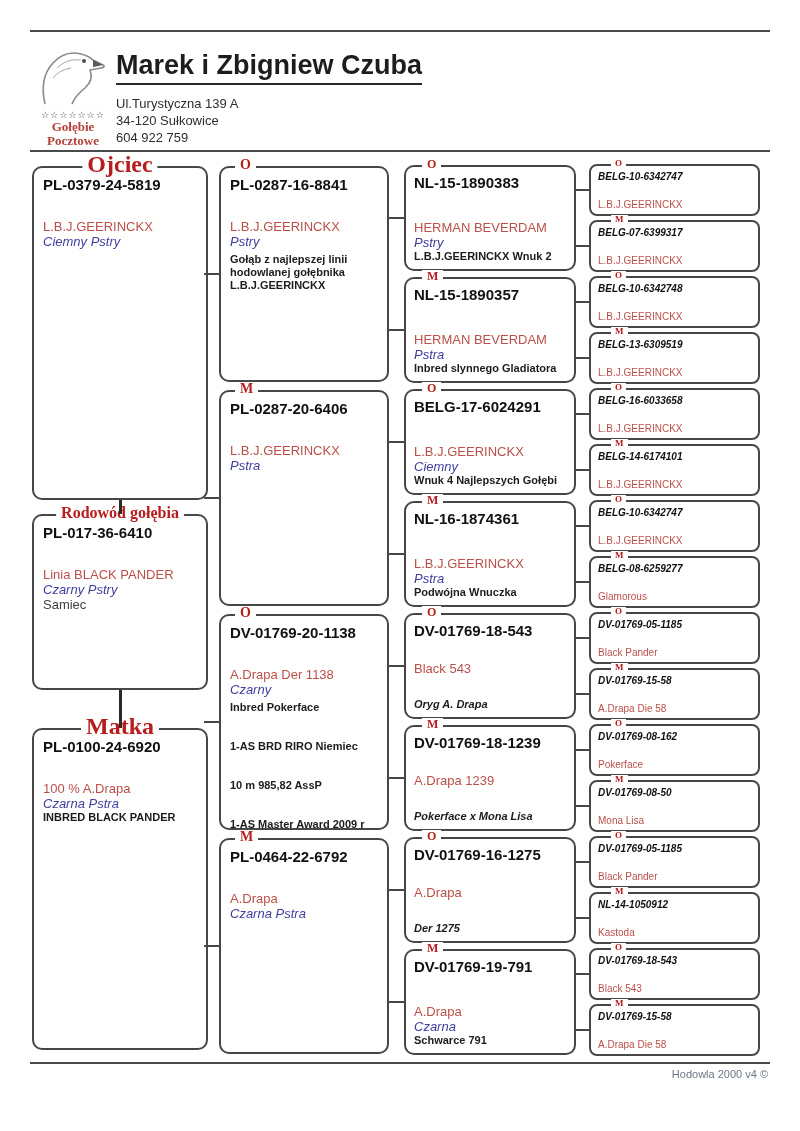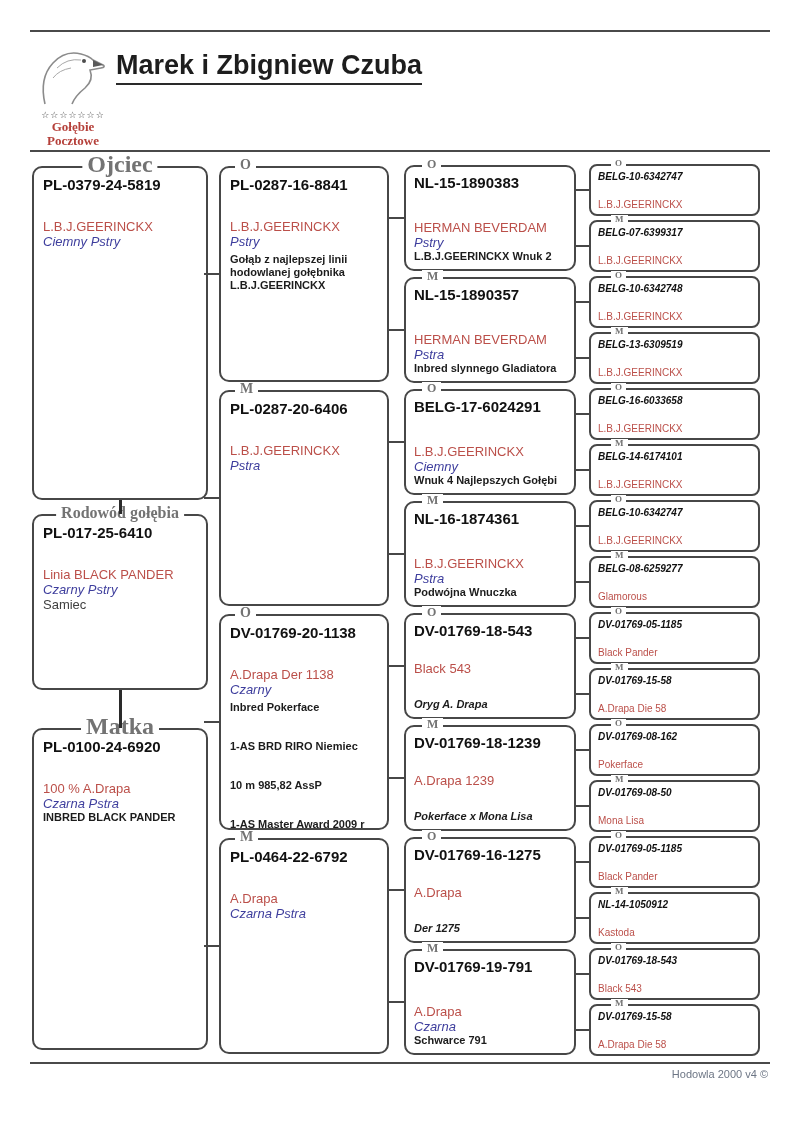--- a/index.html
+++ b/index.html
@@ -15,21 +15,21 @@
          border-bottom:2px solid #2a2a2a;padding-bottom:2px;letter-spacing:0;}
   .addr{position:absolute;left:116px;top:95px;font-size:13px;line-height:17px;color:#2e2e2e;}
   
   .box{position:absolute;background:#fff;border:2px solid #474747;border-radius:10px;
        box-sizing:border-box;display:flex;flex-direction:column;padding:8px 9px 7px 9px;}
   .col1{left:32px;width:176px;}
   .col2{left:219px;width:170px;}
   .col3{left:404px;width:172px;height:106px;padding:7px 8px 6px 8px;}
   .col4{left:589px;width:171px;height:52px;border-radius:8px;padding:5px 7px 4px 7px;}
   .legend{position:absolute;background:#fff;font-family:"Liberation Serif",serif;
-          font-weight:bold;color:#737373;padding:0 5px;white-space:nowrap;}
+          font-weight:bold;color:#b91c1c;padding:0 5px;white-space:nowrap;}
   .lg-big{top:-16px;left:50%;transform:translateX(-50%);font-size:24px;line-height:24px;}
   .lg-mid{top:-11px;left:50%;transform:translateX(-50%);font-size:16px;line-height:16px;}
   .lg-om2{top:-10px;left:14px;font-size:14px;line-height:14px;}
   .lg-om3{top:-9px;left:16px;font-size:12px;line-height:12px;}
   .lg-om4{top:-7px;left:20px;font-size:9px;line-height:9px;padding:0 4px;}
   .ring{font-weight:bold;font-size:15px;letter-spacing:0;color:#111;}
   .col4 .ring{font-size:10px;font-style:italic;}
   .red{color:#bb4f49;font-size:13px;line-height:15px;}
   .blue{color:#3e3e9d;font-size:13px;line-height:15px;font-style:italic;}
   .plain{color:#404040;font-size:13px;line-height:15px;}
@@ -58,31 +58,36 @@
       <path d="M8 56 Q2 30 16 15 Q28 2 44 6 Q52 8 56 12 L66 17 Q69 19 64 20 L53 22 Q57 32 48 40 Q38 48 35 56" fill="none" stroke="#8b8b8b" stroke-width="1.6"></path>
       <path d="M20 20 Q30 10 44 12 M16 30 Q22 22 34 20" fill="none" stroke="#a8a8a8" stroke-width="1"></path>
       <circle cx="47" cy="13" r="2" fill="#4c4c4c"></circle>
       <path d="M56 12 L66 17 L56 19 Z" fill="#5a5a5a"></path>
     </svg>
     <div class="stars">☆☆☆☆☆☆☆</div>
     <div class="logocap">Gołębie</div>
     <div class="logocap">Pocztowe</div>
   </div>
   <div class="title">Marek i Zbigniew Czuba</div>
+  <div class="addr">
+    <div>Ul.Turystyczna 139 A</div>
+    <div>34-120 Sułkowice</div>
+    <div>604 922 759</div>
+  </div>
 
   <div class="box col1" style="top:166px;height:334px">
     <span class="legend lg-big">Ojciec</span>
     <div class="ring">PL-0379-24-5819</div>
     <div class="red gap26">L.B.J.GEERINCKX</div>
     <div class="blue">Ciemny Pstry</div>
   </div>
 
   <div class="box col1" style="top:514px;height:176px">
     <span class="legend lg-mid">Rodowód gołębia</span>
-    <div class="ring">PL-017-25-6410</div>
+    <div class="ring">PL-017-36-6410</div>
     <div class="red gap26">Linia BLACK PANDER</div>
     <div class="blue">Czarny Pstry</div>
     <div class="plain">Samiec</div>
   </div>
 
   <div class="box col1" style="top:728px;height:322px">
     <span class="legend lg-big">Matka</span>
     <div class="ring">PL-0100-24-6920</div>
     <div class="red gap26">100 % A.Drapa</div>
     <div class="blue">Czarna Pstra</div>

